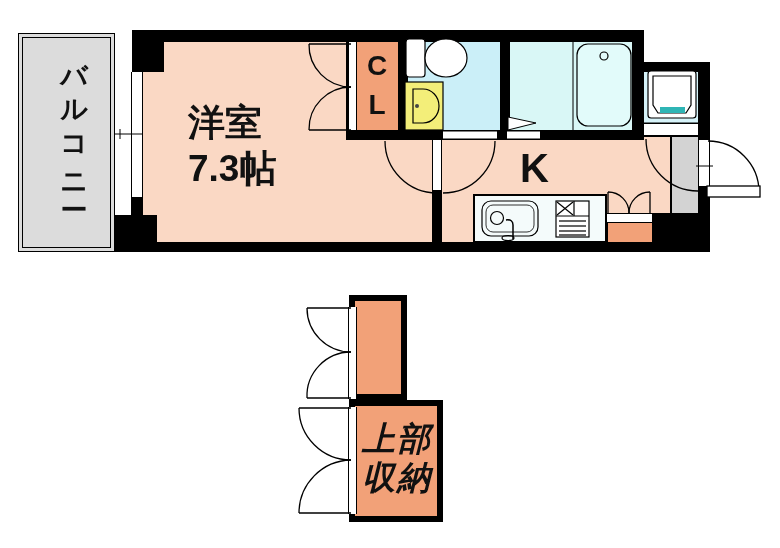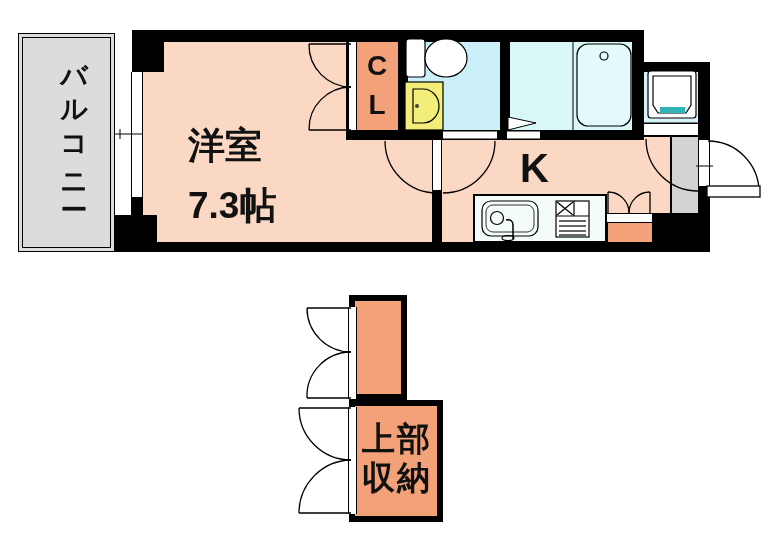--- a/index.html
+++ b/index.html
@@ -164,20 +164,20 @@
           <path d="M559,221 H586"></path>
             <path d="M559,226 H586"></path>
           <path d="M559,231 H586"></path>
             <path d="M559,235 H586"></path>
         </g>
       </g>
     </g>
   </svg>
 
   <div class="lbl" style="left:40px;top:44px;width:52px;height:205px;font-size:27px;writing-mode:vertical-rl;letter-spacing:7px;text-align:left;margin:auto;">バルコニー</div>
-  <div class="lbl" style="left:188px;top:116px;font-size:37px;line-height:60px;">洋室
+  <div class="lbl" style="left:188px;top:100px;font-size:37px;line-height:46px;">洋室
 7.3帖</div>
   <div class="lbl" style="left:356px;top:46px;width:42px;text-align:center;font-size:28px;line-height:39px;">C
 L</div>
   <div class="lbl" style="left:520px;top:146px;font-size:40px;">K</div>
-  <div class="lbl" style="left:362px;top:419px;font-size:33px;line-height:39px;letter-spacing:2px;">上部
+  <div class="lbl" style="left:362px;top:419px;font-size:33px;line-height:39px;letter-spacing:2px;font-style:italic;">上部
 収納</div>
 </div>
 
 </body></html>

